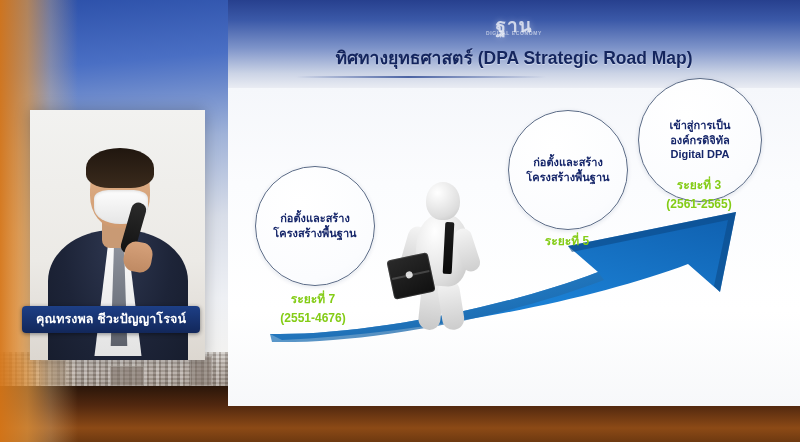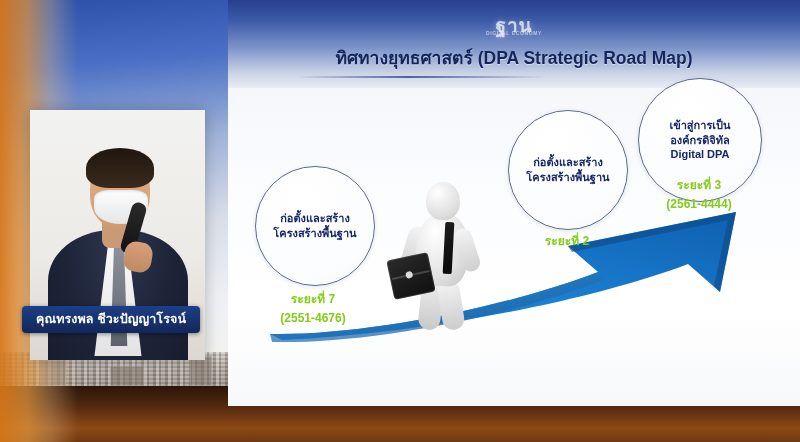--- a/index.html
+++ b/index.html
@@ -222,26 +222,26 @@
     <div class="caption c1">
       <div>ระยะที่ 7</div>
       <div>(2551-4676)</div>
     </div>
 
     <div class="bubble b2">
       <span>ก่อตั้งและสร้าง</span>
       <span>โครงสร้างพื้นฐาน</span>
     </div>
     <div class="caption c2">
-      <div>ระยะที่ 2</div>
+      <div>ระยะที่ 5</div>
     </div>
 
     <div class="bubble b3">
       <span>เข้าสู่การเป็น</span>
       <span>องค์กรดิจิทัล</span>
       <span>Digital DPA</span>
     </div>
     <div class="caption c3">
       <div>ระยะที่ 3</div>
-      <div>(2561-4444)</div>
+      <div>(2561-2565)</div>
     </div>
   </div>
 </div>
 
 </body></html>

